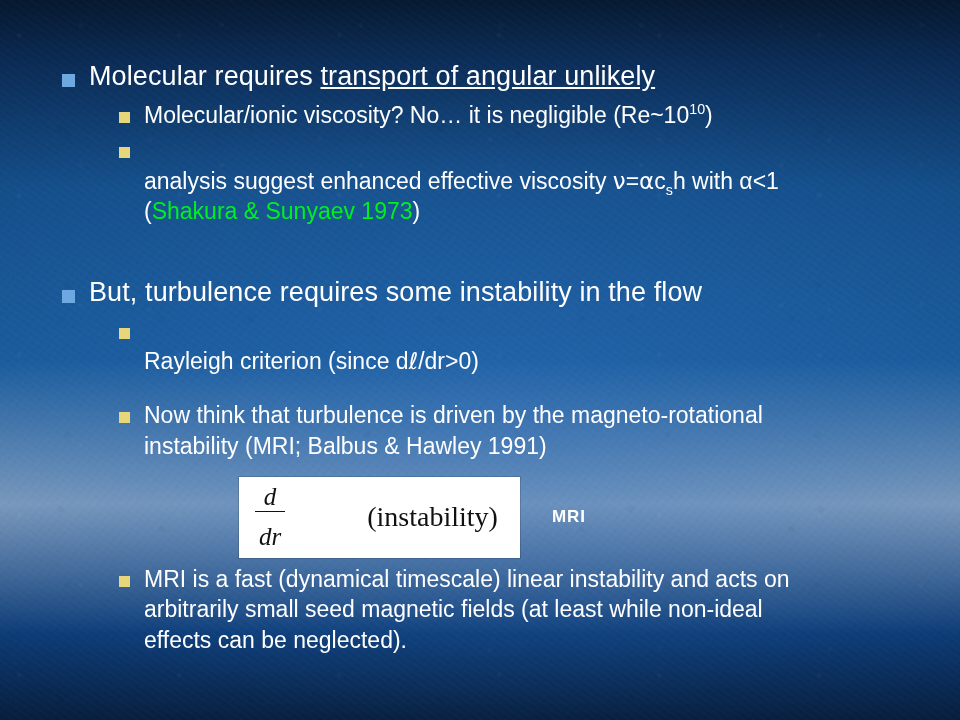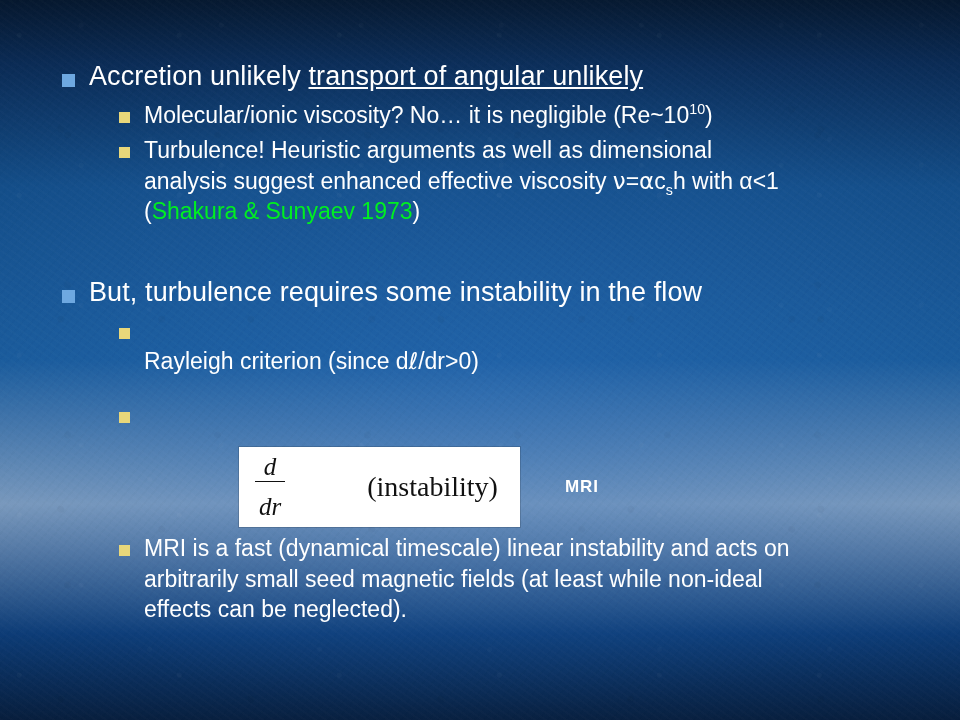--- a/index.html
+++ b/index.html
@@ -119,47 +119,47 @@
   .frac .den { border-top: 1.6px solid #111; padding: 12px 4px 0 4px; }
   .fx { white-space: nowrap; }
   .fx .op { font-style: normal; }
   .gap { display: inline-block; width: 78px; }
   .instability { font-style: normal; text-align: center; }
   .mri-label {
     color: #ffffff;
     font-size: 17px;
     font-weight: bold;
     letter-spacing: 1px;
-    margin-left: 45px;
+    margin-left: 32px;
   }
 </style>
 </head>
 <body>
 
 <div class="slide">
   <div class="texture"></div>
 
   <div class="content">
 
     <div class="l1">
       <span class="bullet"></span>
-      <span class="txt"><span>Accretion unlikely </span><span class="ul">transport of angular unlikely</span></span>
+      <span class="txt"><span>Molecular requires </span><span class="ul">transport of angular unlikely</span></span>
     </div>
 
     <div class="l2-group">
 
       <div class="l2">
         <span class="bullet"></span>
         <span class="txt"><span>Molecular/ionic viscosity?   No… it is negligible (Re~10</span><sup>10</sup><span>)</span></span>
       </div>
 
       <div class="l2">
         <span class="bullet"></span>
         <span class="txt">
-          <span>Turbulence!   Heuristic arguments as well as dimensional</span><br>
+          <br>
           <span>analysis suggest enhanced effective viscosity </span><span class="sym">ν</span><span>=</span><span class="sym">α</span><span>c</span><sub>s</sub><span>h with α&lt;1</span><br>
           <span>(</span><span class="green">Shakura &amp; Sunyaev 1973</span><span>)</span>
         </span>
       </div>
     </div>
 
     <div class="spacer-1"></div>
 
     <div class="l1">
       <span class="bullet"></span>
@@ -174,21 +174,22 @@
           <br>
           <span>Rayleigh criterion (since d</span><span class="sym">ℓ</span><span>/dr&gt;0)</span>
         </span>
       </div>
 
       <div class="spacer-2"></div>
 
       <div class="l2">
         <span class="bullet"></span>
         <span class="txt">
-          <br>
+          <span>Now think that turbulence is driven by the magneto-rotational</span><br>
+          <span>instability (MRI; Balbus &amp; Hawley 1991)</span>
         </span>
       </div>
 
       <div class="formula-row">
         <div class="formula-box">
           <span class="frac">
             <span class="num">d</span>
             <span class="den">dr</span>
           </span>
           <span class="gap"></span>

